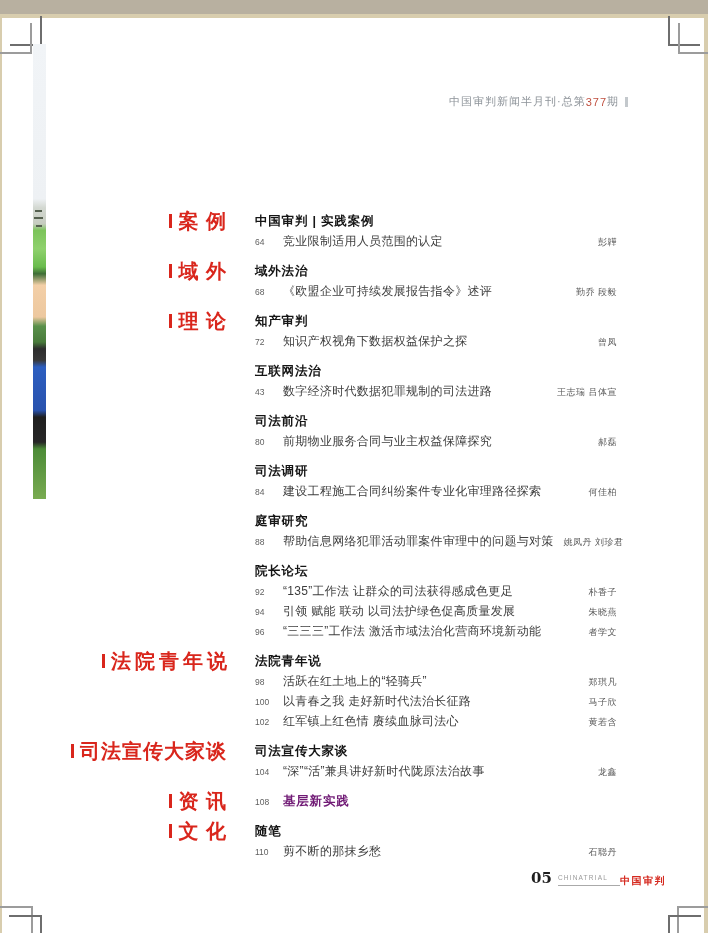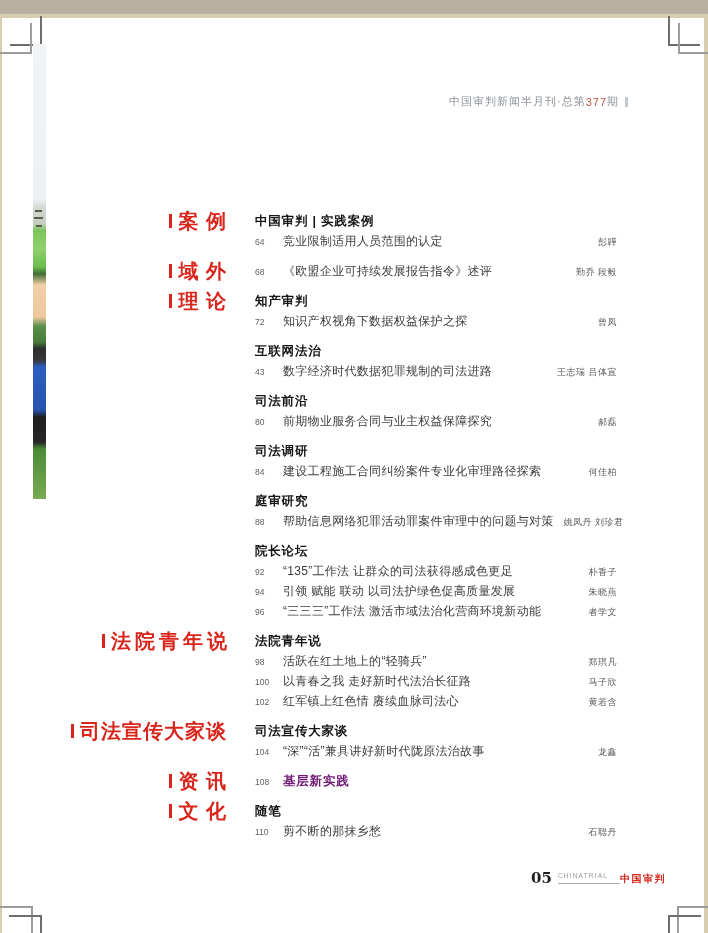--- a/index.html
+++ b/index.html
@@ -52,21 +52,21 @@
   .content-col{margin-left:28px;width:362px;flex:none;}
   .group{margin-bottom:10px;}
   .group-heading{height:20px;line-height:20px;font-size:12.5px;font-weight:bold;color:#151515;letter-spacing:0.8px;}
   .entry{height:20px;line-height:20px;display:flex;align-items:baseline;white-space:nowrap;}
   .pnum{width:24px;flex:none;font-size:8.5px;color:#5f5f5f;padding-right:4px;}
   .etitle{font-size:12px;color:#3d3d3d;letter-spacing:0.3px;}
   .entry.bold .etitle{font-size:12.5px;font-weight:bold;color:#701a75;letter-spacing:0.8px;}
   .eauthor{margin-left:auto;font-size:9px;color:#5a5a5a;letter-spacing:0.5px;padding-left:10px;}
 
   
-  .footer{position:absolute;left:531px;top:856px;display:flex;align-items:center;}
+  .footer{position:absolute;left:531px;top:856px;display:flex;align-items:flex-end;}
   .page-no{font-family:"DejaVu Serif","Liberation Serif",serif;font-size:15px;font-weight:bold;color:#1e1e1e;line-height:16px;}
   .brand{margin-left:6px;display:flex;flex-direction:row;}
   .brand-en{font-size:6.5px;color:#9a9a9a;letter-spacing:1.2px;border-bottom:1px solid #aaaaaa;padding-bottom:1px;width:62px;line-height:8px;}
   .brand-cn{font-size:10px;font-weight:bold;color:#d5281e;letter-spacing:1.5px;line-height:11px;margin-top:1px;}
 </style>
 </head>
 <body>
 
 <div class="canvas">
   <div class="sheet"></div>
@@ -113,20 +113,21 @@
       </div>
       <div class="section">
         <div class="label-col">
           <span class="label">
             <i class="bar"></i>
             <span class="label-text">域 外</span>
           </span>
         </div>
         <div class="content-col">
           <div class="group">
+            <div class="group-heading">域外法治</div>
             <div class="entry">
               <span class="pnum">68</span>
               <span class="etitle">《欧盟企业可持续发展报告指令》述评</span>
               <span class="eauthor">勤乔 段毅</span>
             </div>
           </div>
         </div>
       </div>
       <div class="section">
         <div class="label-col">

